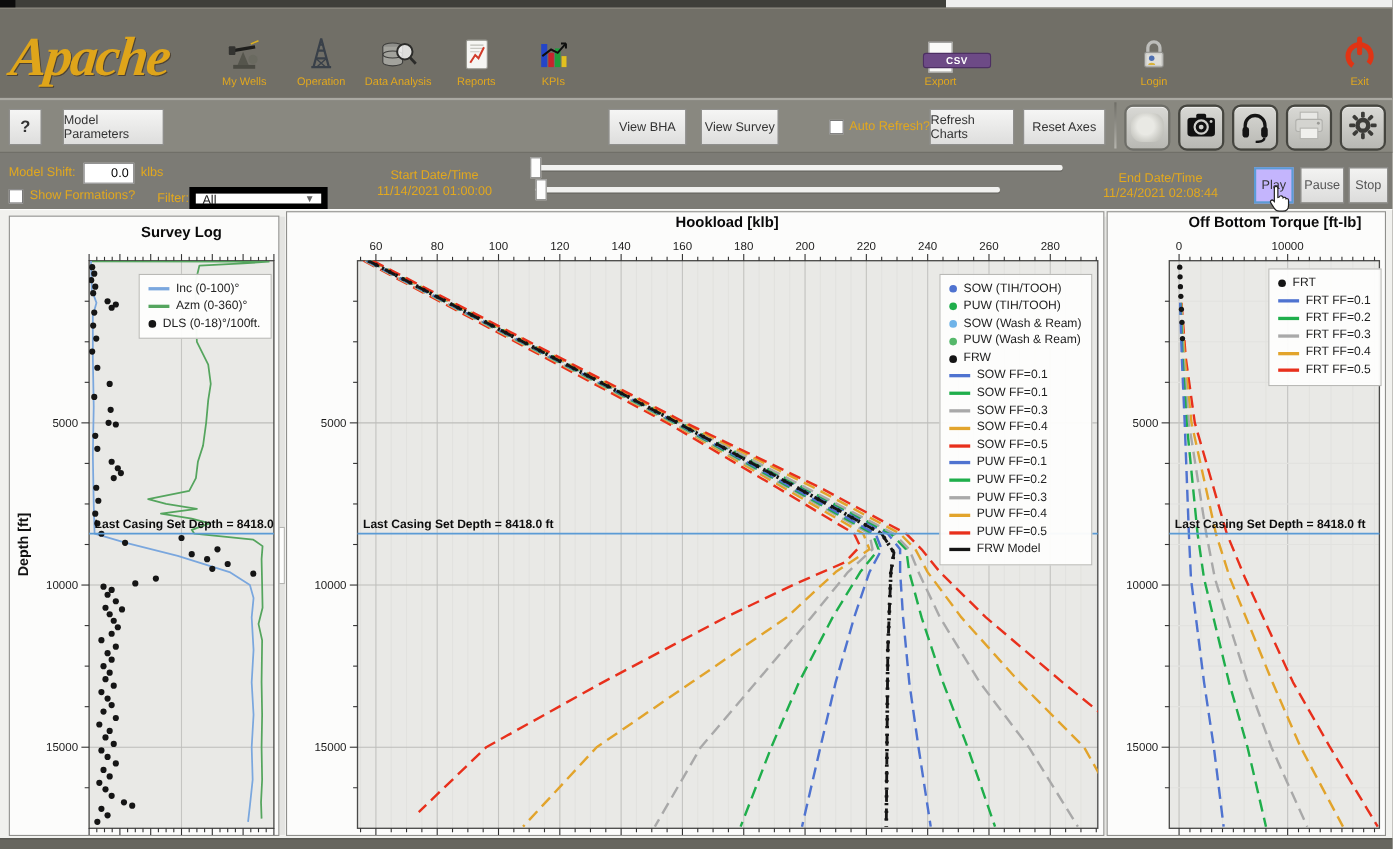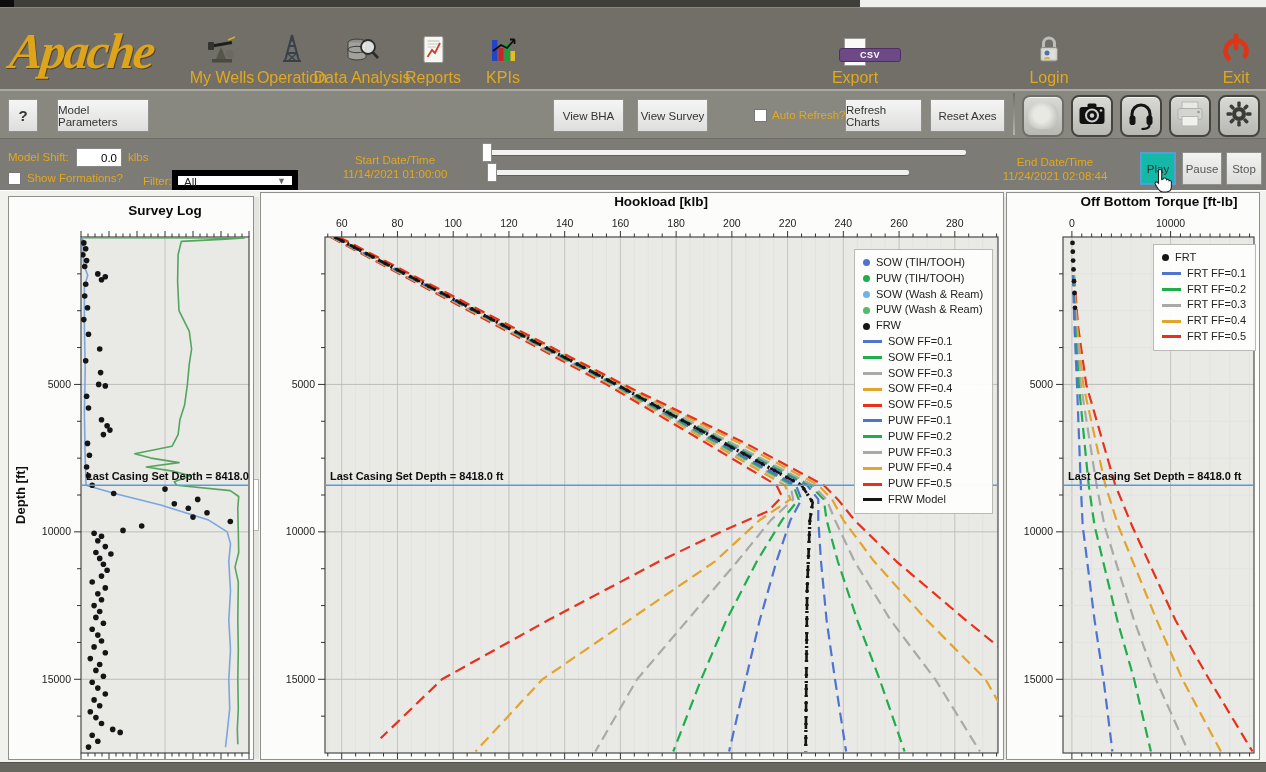--- a/index.html
+++ b/index.html
@@ -12,21 +12,21 @@
   .topstrip{position:absolute;left:0;top:0;width:1266px;height:7px;background:#3f3f3a;}
   .topstrip-right{position:absolute;left:860px;top:0;width:406px;height:7px;background:#efefee;}
   .topchip{position:absolute;left:0;top:0;width:14px;height:9px;background:#0c0c0c;}
   
   .header{position:absolute;left:0;top:7px;width:1266px;height:82px;background:#716f67;border-top:1px solid #8a887e;}
   .logo{position:absolute;left:10px;top:14px;font-family:"Liberation Serif","DejaVu Serif",serif;
     font-style:italic;font-weight:bold;font-size:50px;color:#dfa51a;letter-spacing:-2px;
     transform:skewX(-6deg);text-shadow:1px 1px 0 #4d4336;}
   .nav-item{position:absolute;top:22px;width:70px;display:flex;flex-direction:column;align-items:center;cursor:pointer;}
   .nav-ic{height:36px;display:flex;align-items:flex-end;justify-content:center;}
-  .nav-lb{font-size:16px;color:#e2a81e;margin-top:3px;white-space:nowrap;}
+  .nav-lb{font-size:10px;color:#e2a81e;margin-top:3px;white-space:nowrap;}
   .powered{position:absolute;top:3px;right:8px;display:flex;align-items:center;gap:7px;}
   .pw-txt{font-size:10.5px;color:#e2a81e;}
   .tatsoft{display:flex;align-items:center;gap:4px;}
   .tatsoft-ball{width:14px;height:14px;border-radius:50%;background:conic-gradient(#24307a 0 68%,#e8e8f0 68% 100%);border:1px solid #1a2360;}
   .tatsoft-txt{font-size:15px;font-weight:bold;color:#3b55d4;letter-spacing:1px;}
   .intellicess{font-size:15px;color:#c3c8d2;letter-spacing:2.5px;font-weight:500;}
   
   .toolbar{position:absolute;left:0;top:89px;width:1266px;height:47px;background:#898880;
     border-top:2px solid #aaa9a2;border-bottom:1px solid #6e6d66;}
   .btn{position:absolute;top:8px;height:33px;display:flex;align-items:center;justify-content:center;
@@ -42,21 +42,21 @@
   
   .txt{position:absolute;width:46px;height:19px;border:1px solid #888;background:#fff;
     font-size:11.5px;text-align:right;padding:0 4px;box-sizing:border-box;font-family:inherit;}
   .dd{position:absolute;background:#fff;border:6px solid #000000;display:flex;align-items:flex-start;
     font-size:11.5px;color:#222;padding-left:6px;box-sizing:border-box;cursor:pointer;}
   .dd-arrow{margin-left:auto;margin-right:6px;color:#666;font-size:9px;}
   .slider-track{position:absolute;height:5px;background:#f1f1ef;border-radius:2px;box-shadow:0 1px 0 #5f5e58;}
   .slider-thumb{position:absolute;top:-7px;width:10px;height:19px;background:#fdfdfd;border:1px solid #8a8a88;box-sizing:border-box;cursor:pointer;}
   .media-btn{position:absolute;top:152px;height:33px;display:flex;align-items:center;justify-content:center;
     background:linear-gradient(#f3f3f2,#dcdcdb);border:1px solid #8f8f8d;color:#555;font-size:11.5px;cursor:pointer;box-sizing:border-box;}
-  .media-btn.active{background:#14b8a6;border:2px solid #5b9bd5;color:#333;}
+  .media-btn.active{background:#c4b5fd;border:2px solid #5b9bd5;color:#333;}
   
   .charts-panel{position:absolute;left:0;top:190px;width:1266px;height:572px;background:#f1f1ee;border-top:1px solid #fdfdfc;}
   .chart-box{position:absolute;background:#fcfcfb;border:1px solid #8f8f8c;box-sizing:content-box;overflow:visible;}
   .chart-box svg{position:absolute;left:0;top:0;overflow:visible;}
   .chart-title{position:absolute;transform:translateX(-50%);font-weight:bold;font-size:13.5px;color:#0a0a0a;white-space:nowrap;}
   .legend{position:absolute;background:rgba(253,253,252,.97);border:1px solid #b9b9b6;
     padding:5px 9px 5px 8px;font-size:11px;color:#222;line-height:15.8px;white-space:nowrap;z-index:5;}
   .lg-row{display:flex;align-items:center;gap:6px;}
   .lg-dot{width:7px;height:7px;border-radius:50%;display:inline-block;flex:0 0 auto;}
   .lg-line{width:19px;height:3px;display:inline-block;flex:0 0 auto;}
@@ -445,20 +445,34 @@
         <circle cx="111.2" cy="535.4" r="2.8"></circle>
         <circle cx="83.2" cy="538.3" r="2.8"></circle>
         <circle cx="88.8" cy="544.2" r="2.8"></circle>
         <circle cx="79.5" cy="550.1" r="2.8"></circle>
       </g>
       <line x1="72" y1="288.21074285714286" x2="240" y2="288.21074285714286" stroke="#5b9bd5" stroke-width="1.6"></line>
       <text x="77" y="283.21074285714286" font-size="11" font-weight="bold" fill="#0d0d0d">Last Casing Set Depth = 8418.0</text>
       <text x="16" y="298" font-size="13" font-weight="bold" fill="#111" transform="rotate(-90 16 298)" text-anchor="middle">Depth [ft]</text>
     </svg>
     <div class="chart-title" style="left: 156px; top: 6px;">Survey Log</div>
+    <div class="legend" style="left: 117px; top: 52px;">
+      <div class="lg-row">
+        <span class="lg-line" style="background: rgb(122, 167, 222);"></span>
+        <span>Inc (0-100)°</span>
+      </div>
+      <div class="lg-row">
+        <span class="lg-line" style="background: rgb(85, 165, 94);"></span>
+        <span>Azm (0-360)°</span>
+      </div>
+      <div class="lg-row">
+        <span class="lg-dot" style="background: rgb(21, 21, 21);"></span>
+        <span>DLS (0-18)°/100ft.</span>
+      </div>
+    </div>
   </div>
 <div class="chart-box" style="left: 260px; top: 192px; width: 742px; height: 566px;">
     <svg width="742" height="566">
       <defs>
         <clipPath id="cp1">
           <rect x="64" y="44" width="673" height="516"></rect>
         </clipPath>
       </defs>
       <rect x="64" y="44" width="673" height="516" fill="#e9e9e6"></rect>
       <line x1="66.78674948240166" y1="44" x2="66.78674948240166" y2="560" stroke="#e2e2df" stroke-width="1"></line>

